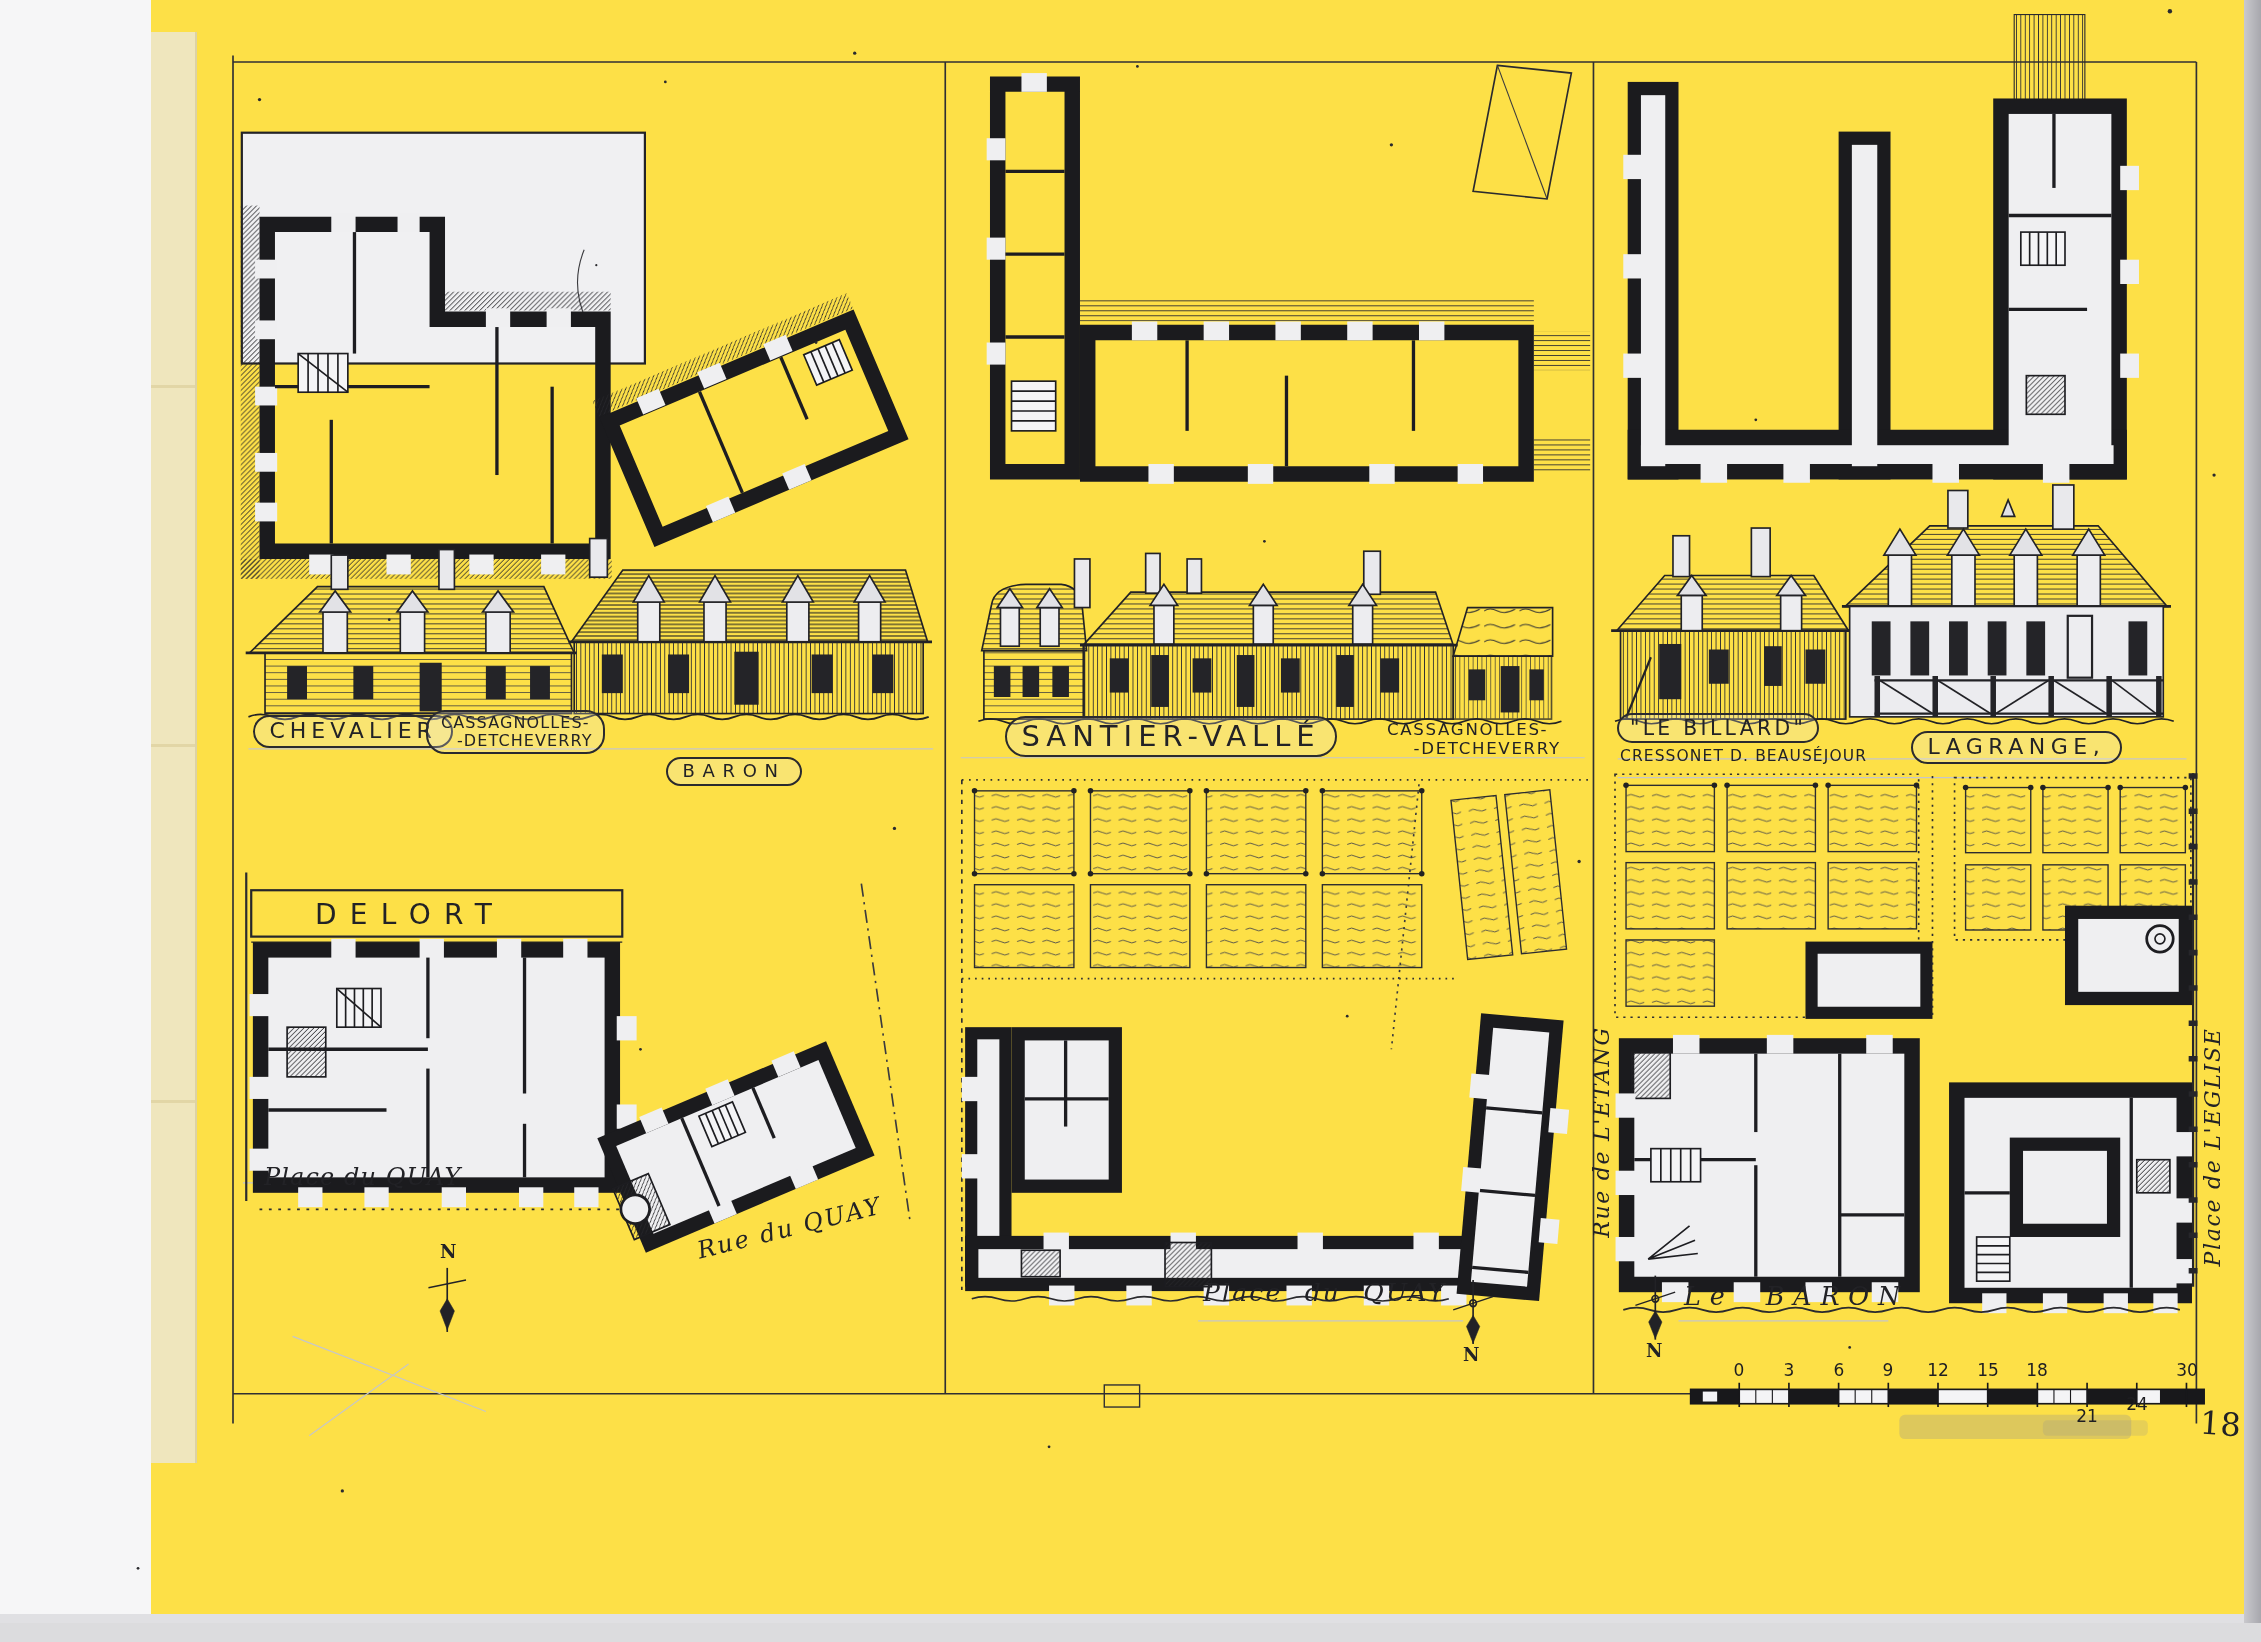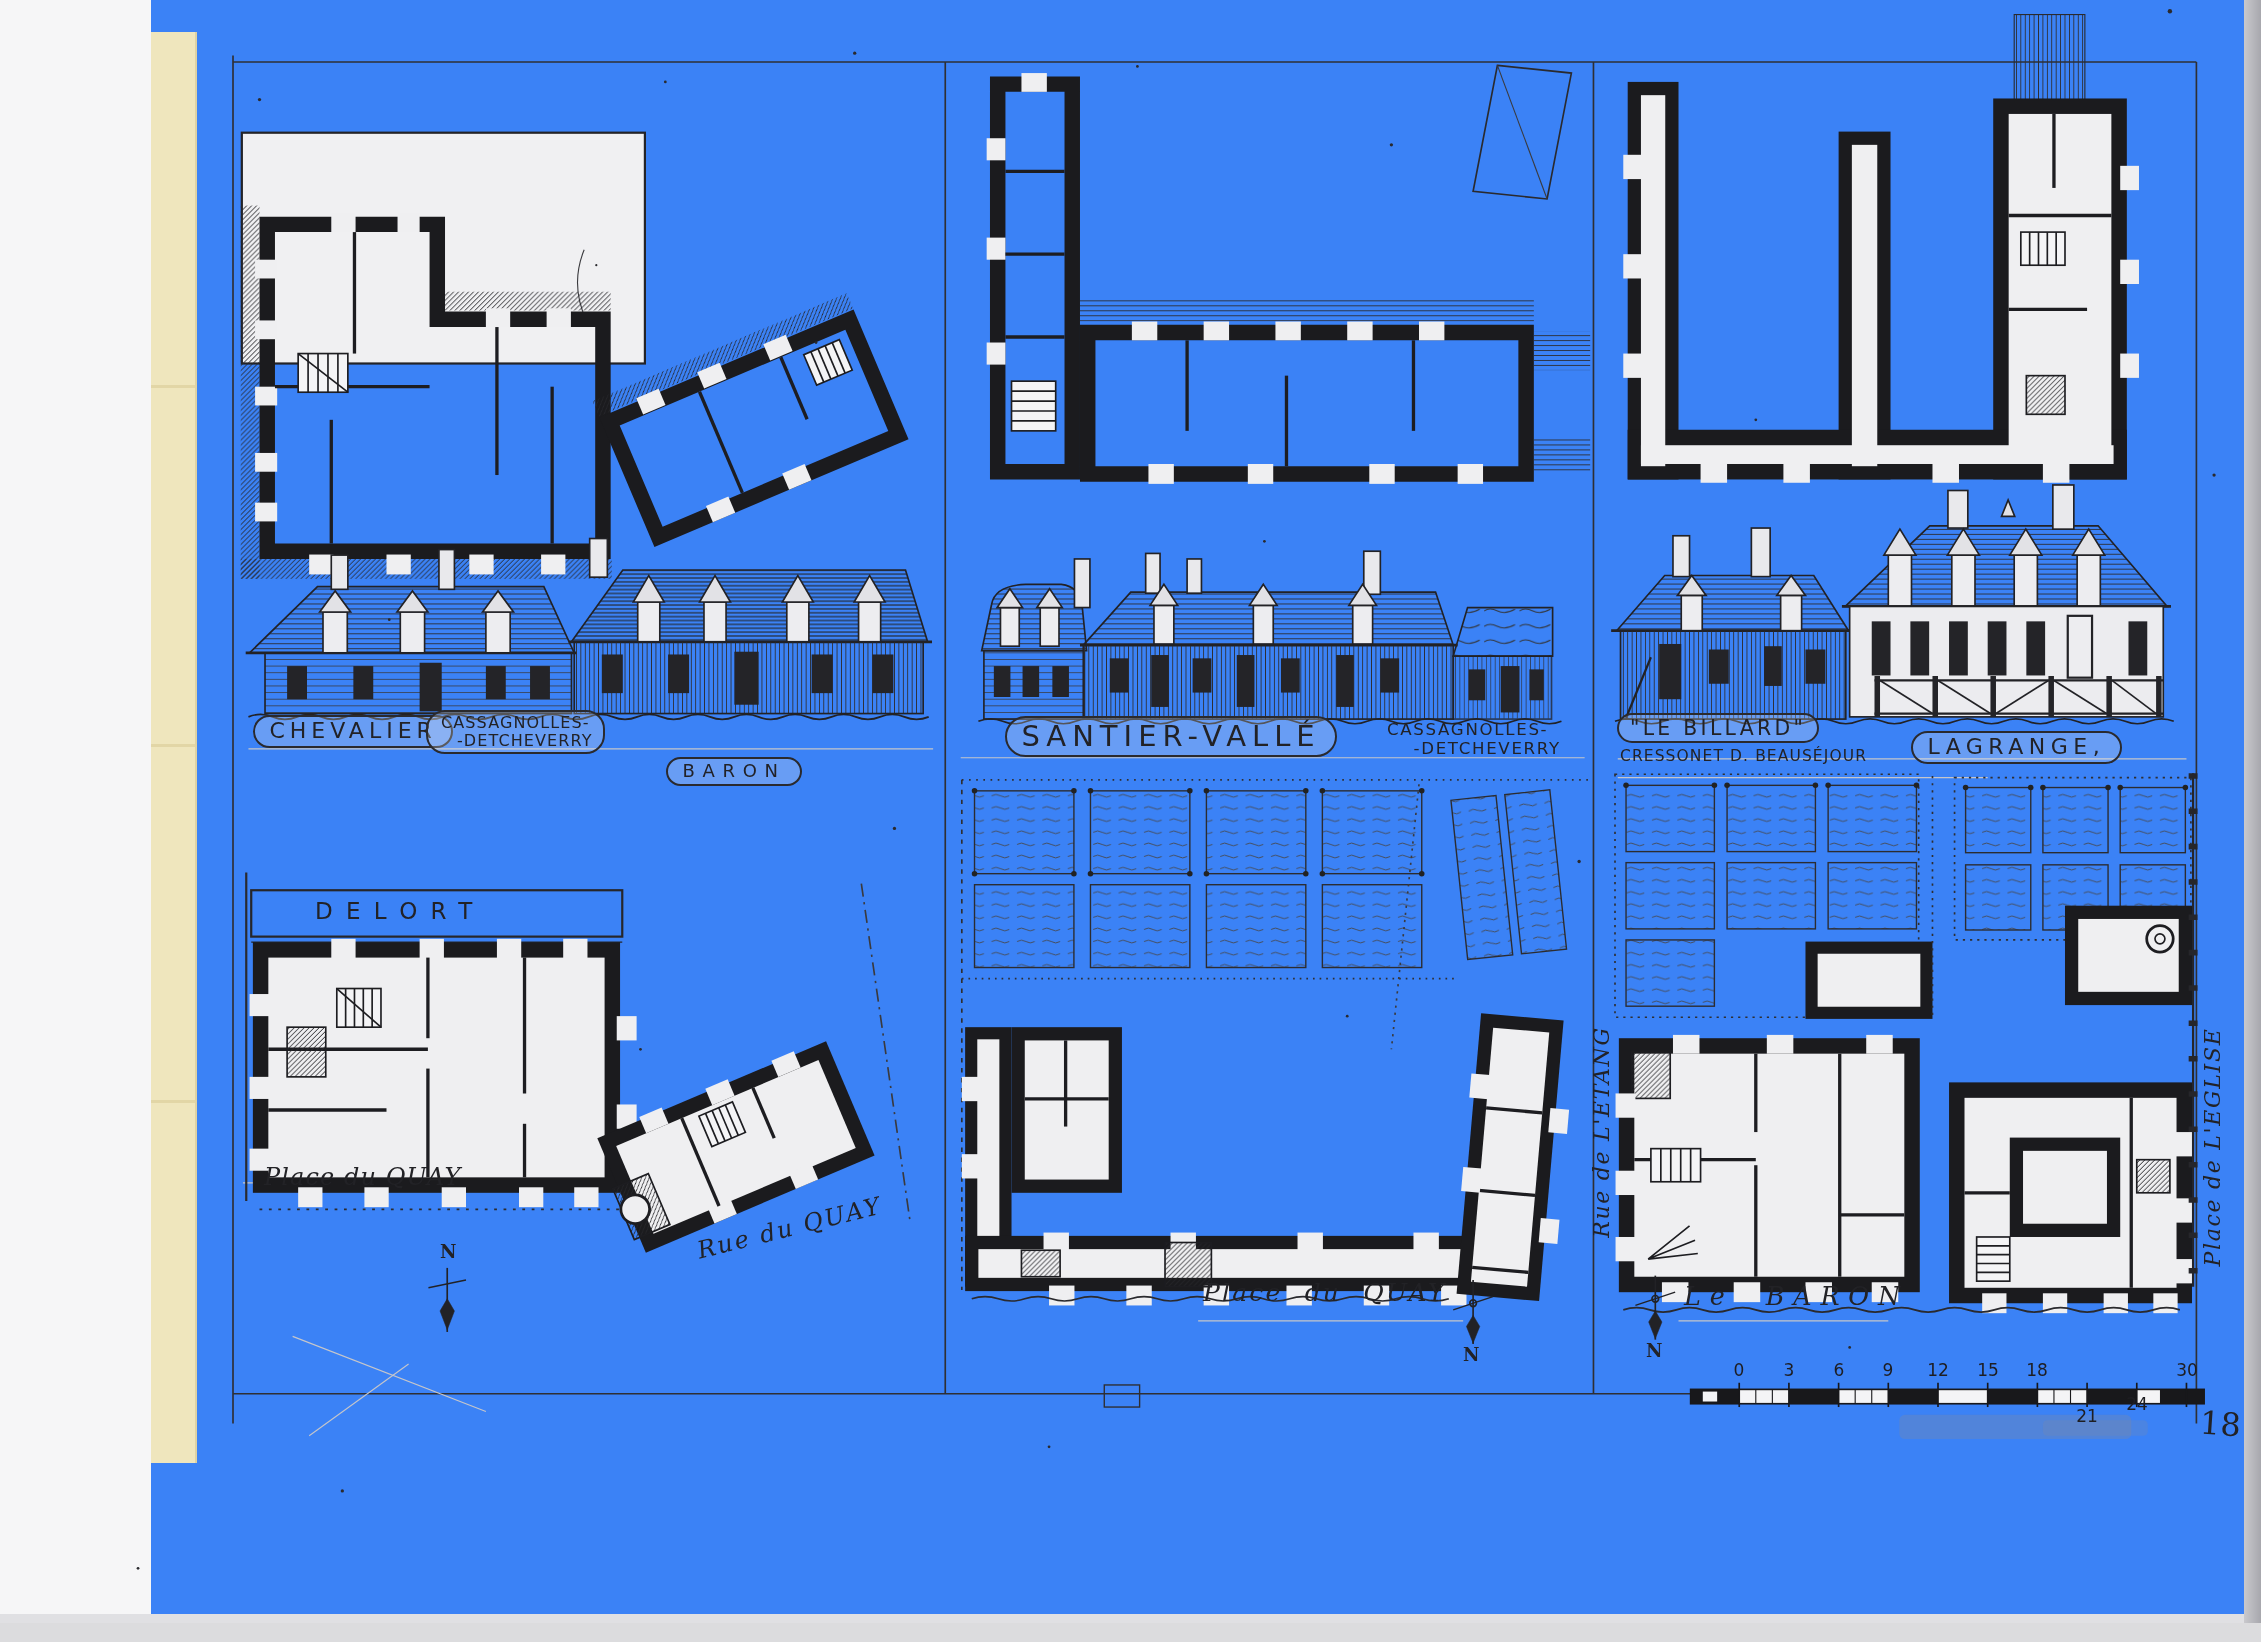--- a/index.html
+++ b/index.html
@@ -1,16 +1,16 @@
 <!DOCTYPE html>
 <html style="font-size:8.8px"><head>
 <meta charset="utf-8">
 <style>
   html,body{margin:0;padding:0;background:#dcdcde;}
-  .page{position:relative;width:2261px;height:1623px;background:#3b82f6;overflow:hidden;
+  .page{position:relative;width:2261px;height:1623px;background:#fde047;overflow:hidden;
         font-family:"DejaVu Sans",sans-serif;color:#1d1d20;}
   .art{position:absolute;left:0;top:0;}
   .lbl{position:absolute;color:#222226;white-space:nowrap;line-height:1.12;z-index:5;}
   .caps{font-family:"DejaVu Sans",sans-serif;font-weight:400;}
   .oval{border:2.2px solid #2a2a2e;border-radius:28px;text-align:center;padding:2.2px 14.4px;background:rgba(238,238,241,.25);}
   .script{font-family:"DejaVu Serif",serif;font-style:italic;}
   .tick{position:absolute;width:24px;text-align:center;font-size:17px;color:#1e1e22;top:1360px;z-index:6;}
   .n-label{font-size:18px;font-weight:bold;font-family:"DejaVu Serif",serif;}
   
   .left-margin{position:absolute;left:0;top:0;width:151px;height:1643px;background:#f6f6f7;}
@@ -738,21 +738,21 @@
     <span style="display:block;">CASSAGNOLLES-</span>
     <span style="display:block;margin-left:26.5px;">-DETCHEVERRY</span>
   </div>
 
   <div class="lbl caps oval" style="left:1617px;top:713px;font-size:20.4px;letter-spacing:3.3px;padding:1.7px 11px;">"LE BILLARD"</div>
 
   <div class="lbl caps" style="left:1620px;top:748px;font-size:15.5px;letter-spacing:1.1px;">CRESSONET D. BEAUSÉJOUR</div>
 
   <div class="lbl caps oval" style="left:1911px;top:717px;font-size:22px;letter-spacing:5.5px;margin-top:14px;">LAGRANGE,</div>
 
-  <div class="lbl caps" style="left:315px;top:899px;font-size:23px;letter-spacing:13.3px;">DELORT</div>
+  <div class="lbl caps" style="left:315px;top:899px;font-size:28px;letter-spacing:13.3px;">DELORT</div>
 
   <div class="lbl script" style="left:264px;top:1164px;font-size:24px;letter-spacing:1.1px;">Place du QUAY</div>
 
   <div class="lbl script" style="left:695px;top:1215px;font-size:24px;letter-spacing:2.2px;transform:rotate(-14deg);">Rue du QUAY</div>
 
   <div class="lbl script" style="left:1203px;top:1279px;font-size:25px;letter-spacing:2.2px;word-spacing:12px;">Place du  QUAY</div>
 
   <div class="lbl script" style="left:1684px;top:1282px;font-size:25.4px;letter-spacing:8.8px;word-spacing:15.5px;">Le BARON</div>
 
   <div class="lbl script" style="left:1602px;top:1132px;font-size:22px;letter-spacing:1.7px;transform:translate(-50%,-50%) rotate(-90deg);">Rue de L'ETANG</div>

